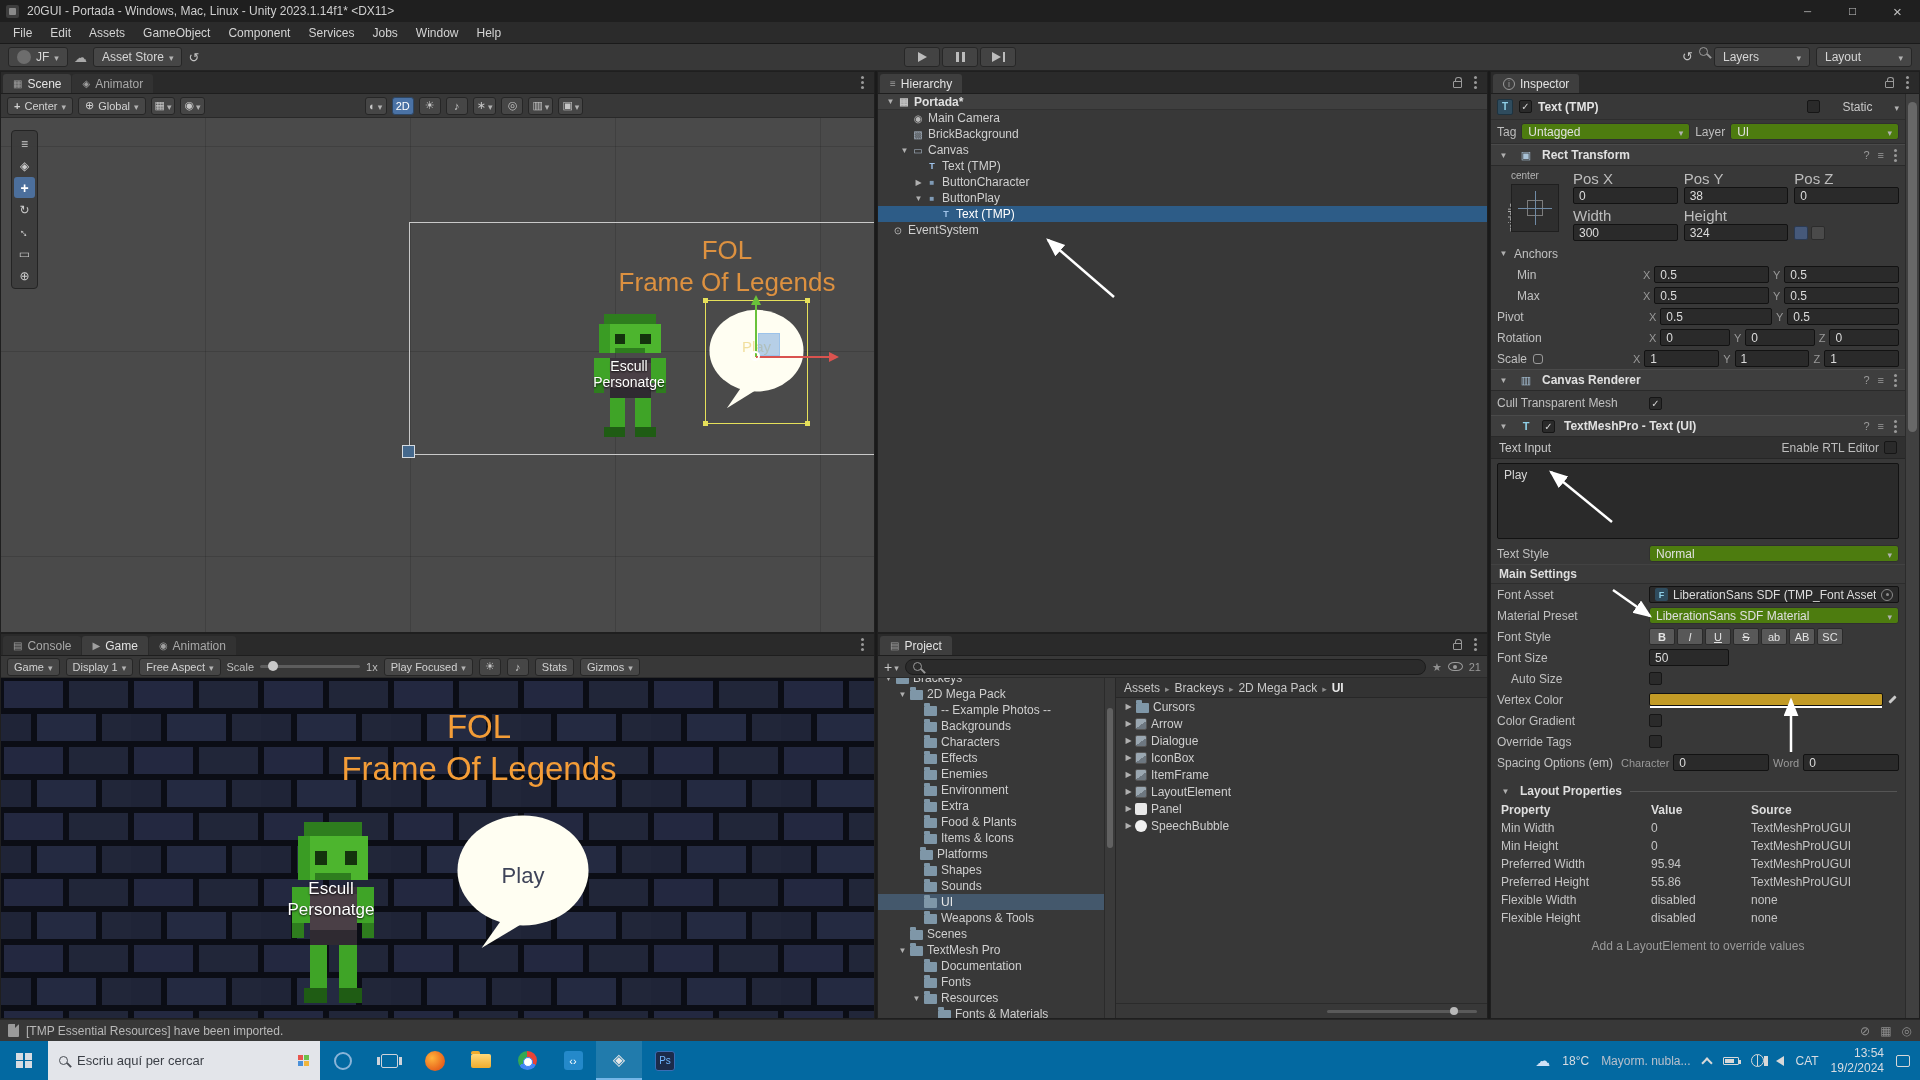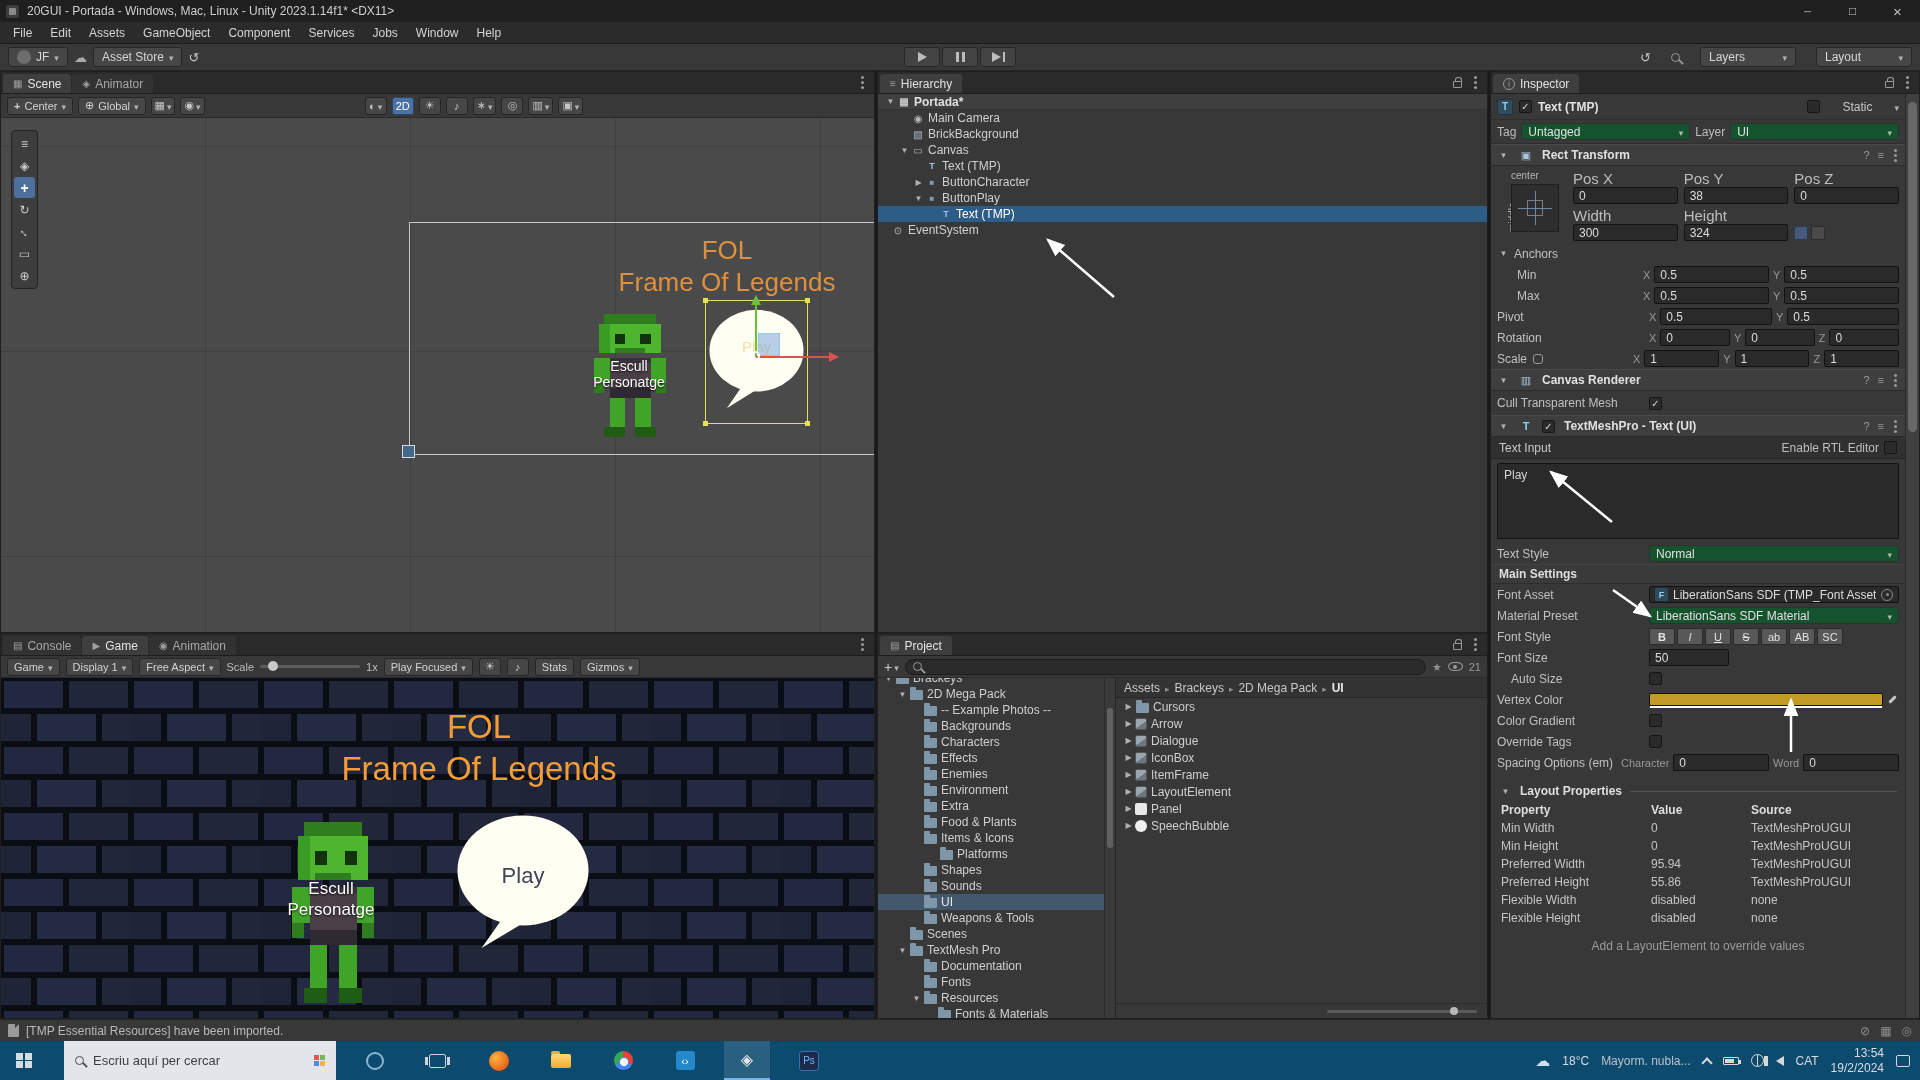--- a/index.html
+++ b/index.html
@@ -25,21 +25,21 @@
 .avatar{width:14px;height:14px;border-radius:50%;background:#6d6d6d;}
 .cloudico{color:#a9a9a9;font-size:13px;}
 .cloudico::before{content:"☁";}
 .histico::before{content:"↺";font-size:13px;color:#c2c2c2;}
 .playctr{position:absolute;left:50%;top:3px;transform:translateX(-50%);display:flex;gap:2px;}
 .pbtn{width:36px;height:20px;background:#434343;border:1px solid #272727;border-radius:3px;display:flex;align-items:center;justify-content:center;gap:2px;}
 .tri{width:0;height:0;border-left:9px solid #bcbcbc;border-top:5px solid transparent;border-bottom:5px solid transparent;}
 .pausebars{display:flex;gap:3px;}
 .pausebars i{width:3px;height:10px;background:#bcbcbc;display:block;}
 .stepbar{width:2px;height:10px;background:#bcbcbc;}
-.toolbar-right{margin-left:auto;display:flex;align-items:center;gap:20px;}
+.toolbar-right{margin-left:auto;display:flex;gap:6px;}
 
 
 .panel{position:absolute;background:#383838;border:1px solid #1f1f1f;display:flex;flex-direction:column;overflow:hidden;}
 .tabstrip{height:22px;background:#2a2a2a;border-bottom:1px solid #1e1e1e;display:flex;align-items:flex-end;gap:1px;padding-left:2px;flex-shrink:0;}
 .tab{height:19px;padding:0 10px;display:flex;align-items:center;gap:5px;font-size:12px;color:#a8a8a8;background:#323232;border-radius:3px 3px 0 0;}
 .tab.active{background:#3e3e3e;color:#e2e2e2;}
 .tabico{font-size:10px;color:#9f9f9f;}
 .strip-right{margin-left:auto;display:flex;align-items:center;gap:10px;padding:0 8px;height:100%;}
 .kebab{width:3px;height:3px;border-radius:50%;background:#9a9a9a;box-shadow:0 -5px 0 #9a9a9a,0 5px 0 #9a9a9a;margin:0 2px;}
 .lock{width:9px;height:7px;border:1px solid #9a9a9a;border-radius:1px;position:relative;margin-top:4px;}
@@ -152,21 +152,21 @@
 .insp-body{position:absolute;left:0;top:22px;right:14px;bottom:0;overflow:hidden;font-size:12px;}
 .iscroll{position:absolute;right:0;top:22px;bottom:0;width:14px;background:#404040;border-left:1px solid #2b2b2b;}
 .iscroll i{position:absolute;left:2px;right:2px;top:8px;height:330px;background:#686868;border-radius:6px;display:block;}
 .infoico{width:12px;height:12px;border-radius:50%;border:1px solid #9a9a9a;display:flex;align-items:center;justify-content:center;flex-shrink:0;}
 .infoico::before{content:"i";font-size:9px;color:#9a9a9a;}
 .ihead{height:26px;display:flex;align-items:center;gap:6px;padding:0 6px;border-bottom:1px solid #2e2e2e;}
 .objico{width:16px;height:16px;background:#2f4c5e;border:1px solid #1d3340;border-radius:2px;display:flex;align-items:center;justify-content:center;color:#8fd0e8;font-size:10px;}
 .objico::before{content:"T";font-weight:bold;}
 .ititle{font-weight:bold;color:#e2e2e2;}
 .tagrow{height:24px;display:flex;align-items:center;gap:5px;padding:0 6px;border-bottom:1px solid #2e2e2e;color:#bdbdbd;}
-.idrop{background:#14532d;border:1px solid #303030;border-radius:3px;height:17px;display:flex;align-items:center;gap:23px;padding:0 6px;color:#e0e0e0;font-size:12px;}
+.idrop{background:#4d7c0f;border:1px solid #303030;border-radius:3px;height:17px;display:flex;align-items:center;gap:23px;padding:0 6px;color:#e0e0e0;font-size:12px;}
 .idrop .caret{margin-left:auto;}
 .comphead{height:22px;background:#3e3e3e;border-top:1px solid #4a4a4a;border-bottom:1px solid #2a2a2a;display:flex;align-items:center;gap:9px;padding:0 6px;}
 .comphead .name{font-weight:bold;color:#e0e0e0;}
 .ci{width:14px;text-align:center;color:#a9c3d8;font-size:11px;}
 .ci-rt::before{content:"▣";}
 .ci-cr::before{content:"▥";}
 .ci-tmp::before{content:"T";font-weight:bold;color:#8fd0e8;}
 .qmark::before{content:"?";color:#9a9a9a;font-size:11px;}
 .preset::before{content:"≡";color:#9a9a9a;font-size:11px;}
 .irow{min-height:21px;display:flex;align-items:center;gap:4px;padding:0 6px;color:#c8c8c8;}
@@ -213,21 +213,21 @@
 
 .statusbar{position:absolute;left:0;top:1019px;width:1920px;height:22px;background:#383838;border-top:1px solid #262626;display:flex;align-items:center;gap:7px;padding:0 8px;font-size:12px;color:#b8b8b8;}
 .docico{width:11px;height:13px;background:#9a9a9a;border-radius:1px;position:relative;flex-shrink:0;}
 .docico::after{content:"";position:absolute;right:0;top:0;border-left:4px solid #383838;border-bottom:4px solid transparent;}
 .status-right{margin-left:auto;display:flex;align-items:center;gap:10px;color:#8f8f8f;font-size:12px;}
 .s-ico1::before{content:"⊘";}
 .s-ico2::before{content:"▦";}
 .s-ico3::before{content:"◎";}
 
 
-.taskbar{position:absolute;left:0;top:1041px;width:1920px;height:39px;background:#0c4a6e;display:flex;align-items:stretch;gap:16px;}
+.taskbar{position:absolute;left:0;top:1041px;width:1920px;height:39px;background:#0369a1;display:flex;align-items:stretch;}
 .tb-start{width:48px;display:flex;align-items:center;justify-content:center;}
 .winlogo{display:grid;grid-template-columns:7px 7px;grid-template-rows:7px 7px;gap:1.5px;}
 .winlogo i{background:#d8dce2;display:block;}
 .tb-search{width:272px;background:#e3e5ea;display:flex;align-items:center;gap:9px;padding:0 11px;color:#3b3f46;font-size:13px;}
 .tb-search .mag{border-color:#4a4e55;}
 .tb-search .mag::after{background:#4a4e55;}
 .minisquares{margin-left:auto;display:grid;grid-template-columns:5px 5px;grid-template-rows:5px 5px;gap:1px;}
 .minisquares i{display:block;}
 .ms1{background:#e8554d;}.ms2{background:#6cc04a;}.ms3{background:#4a90d9;}.ms4{background:#f2b63c;}
 .tb-slot{width:46px;display:flex;align-items:center;justify-content:center;position:relative;}
@@ -698,21 +698,21 @@
         <div class="hrow" style="padding-left:32px;">
             <span class="fold"></span>
             <span class="i-fold"></span>
             <span>Food &amp; Plants</span>
           </div>
         <div class="hrow" style="padding-left:32px;">
             <span class="fold"></span>
             <span class="i-fold"></span>
             <span>Items &amp; Icons</span>
           </div>
-        <div class="hrow" style="padding-left:48px;">
+        <div class="hrow" style="padding-left:28px;">
             <span class="fold"></span>
             <span class="i-fold"></span>
             <span>Platforms</span>
           </div>
         <div class="hrow" style="padding-left:32px;">
             <span class="fold"></span>
             <span class="i-fold"></span>
             <span>Shapes</span>
           </div>
         <div class="hrow" style="padding-left:32px;">

